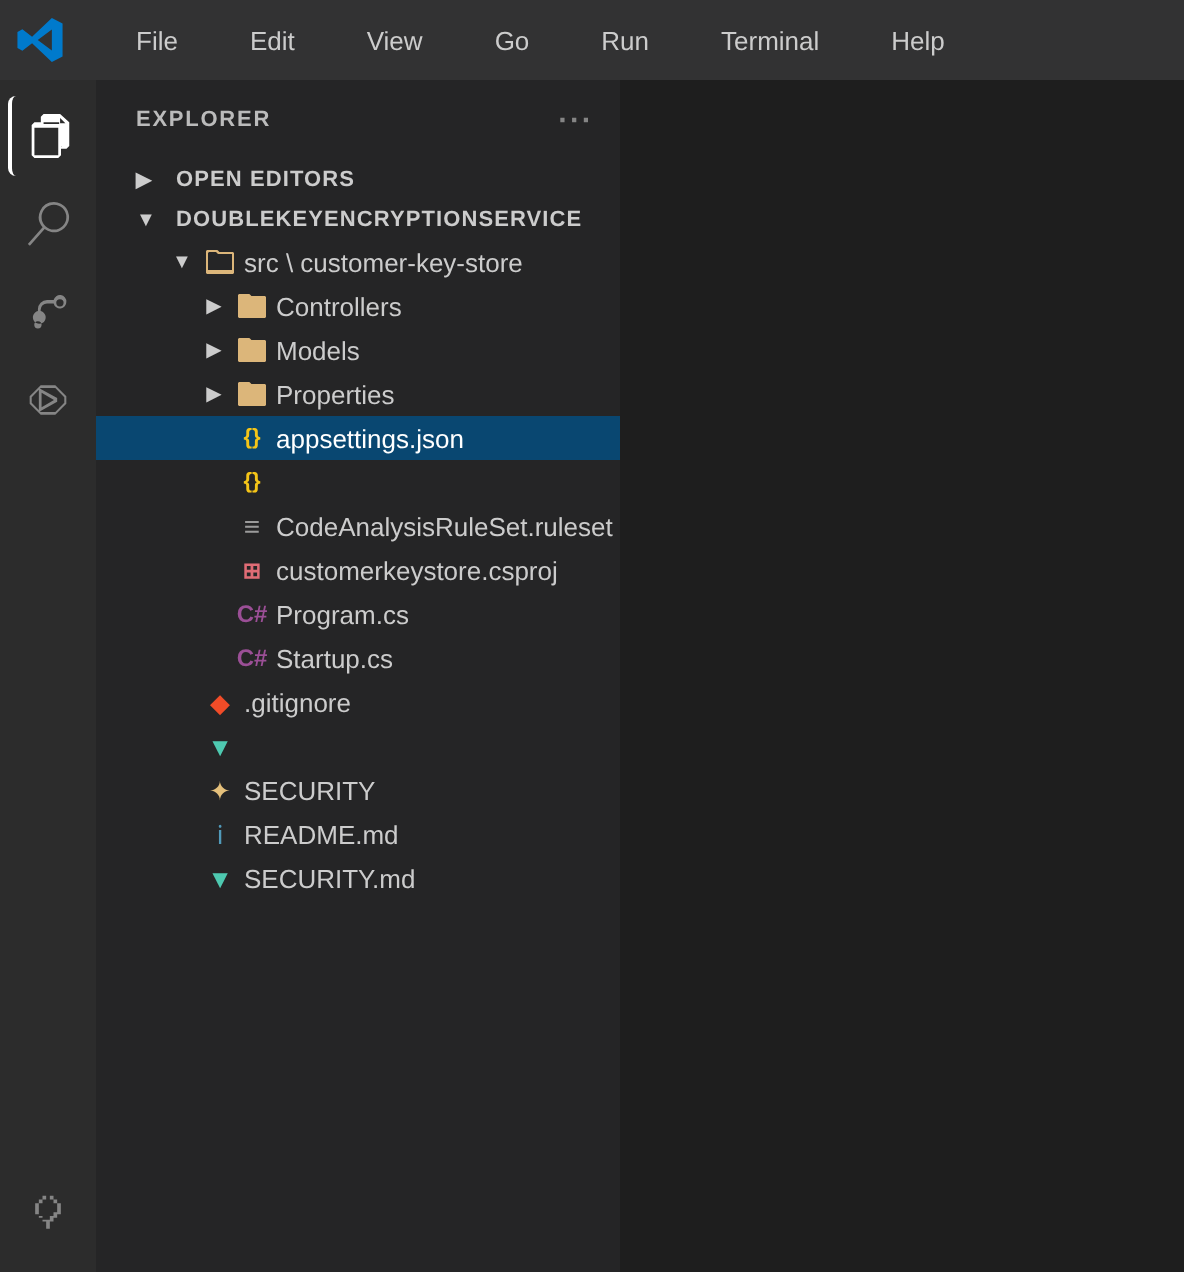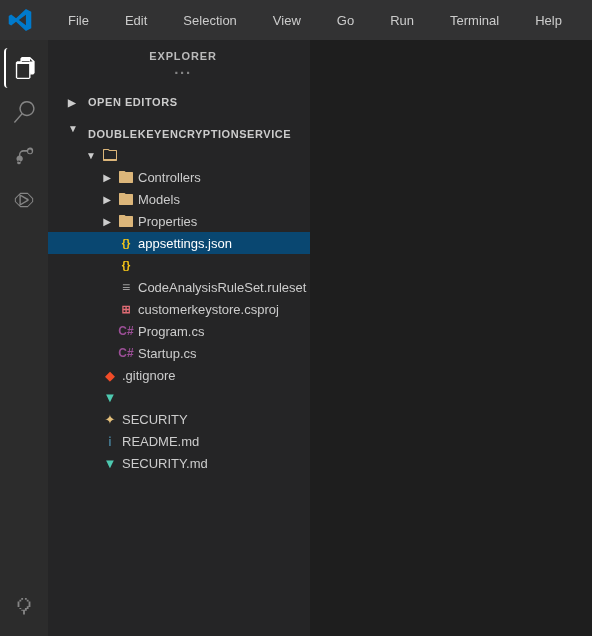--- a/index.html
+++ b/index.html
@@ -93,21 +93,20 @@
       display: flex;
       align-items: center;
       justify-content: space-between;
       padding: 10px 12px 10px 20px;
       color: #bbbbbb;
       font-size: 11px;
       font-weight: 700;
       letter-spacing: 0.08em;
       text-transform: uppercase;
       flex-shrink: 0;
-      flex-direction: column;
     }
     .explorer-header-right {
       display: flex;
       gap: 6px;
     }
     .header-icon {
       color: #858585;
       cursor: pointer;
       font-size: 15px;
       width: 20px;
@@ -191,21 +190,20 @@
 
 <div class="menu-bar">
 
   <div class="menu-logo">
     <svg viewBox="0 0 100 100" width="24" height="24">
       <path fill="#007ACC" d="M74.7 4.4L33.5 43.1 13.3 27.6 3 33.2v33.6l10.3 5.6 20.2-15.5L74.7 95.6 97 84.6V15.4L74.7 4.4zm0 67.7L45.3 50l29.4-22.1v44.2z"></path>
     </svg>
   </div>
   <div class="menu-item">File</div>
   <div class="menu-item">Edit</div>
-  <div class="menu-item">Selection</div>
   <div class="menu-item">View</div>
   <div class="menu-item">Go</div>
   <div class="menu-item">Run</div>
   <div class="menu-item">Terminal</div>
   <div class="menu-item">Help</div>
 </div>
 
 <div class="main-layout">
 
   <div class="activity-bar">
@@ -252,30 +250,31 @@
 
     <div class="file-tree">
 
       <div class="section-header indent-1">
         <span class="chevron">▶</span>
         <span>OPEN EDITORS</span>
       </div>
 
       <div class="section-header indent-1">
         <span class="chevron">▼</span>
-        <span style="font-size:11px;font-weight:700;letter-spacing:0.05em;margin-top:12px;">DOUBLEKEYENCRYPTIONSERVICE</span>
+        <span style="font-size:11px;font-weight:700;letter-spacing:0.05em;">DOUBLEKEYENCRYPTIONSERVICE</span>
       </div>
 
       <div class="tree-item indent-2">
         <span class="chevron">▼</span>
         <span class="file-icon icon-folder">
           <svg width="16" height="16" viewBox="0 0 16 16" fill="currentColor">
               <path d="M14.5 3H7.71l-.85-.85L6.5 2h-5l-.5.5v11l.5.5h13l.5-.5v-10L14.5 3zm-.5 9H2V3.5l.5-.5H6l.86.86.35.14H14v8z"></path>
             </svg>
         </span>
+        <span>src \ customer-key-store</span>
       </div>
 
       <div class="tree-item indent-3">
         <span class="chevron">▶</span>
         <span class="file-icon icon-folder">
           <svg width="16" height="16" viewBox="0 0 16 16" fill="currentColor">
               <path d="M14.5 3H7.71l-.85-.85L6.5 2h-5l-.5.5v11l.5.5h13l.5-.5v-10L14.5 3z"></path>
             </svg>
         </span>
         <span>Controllers</span>

